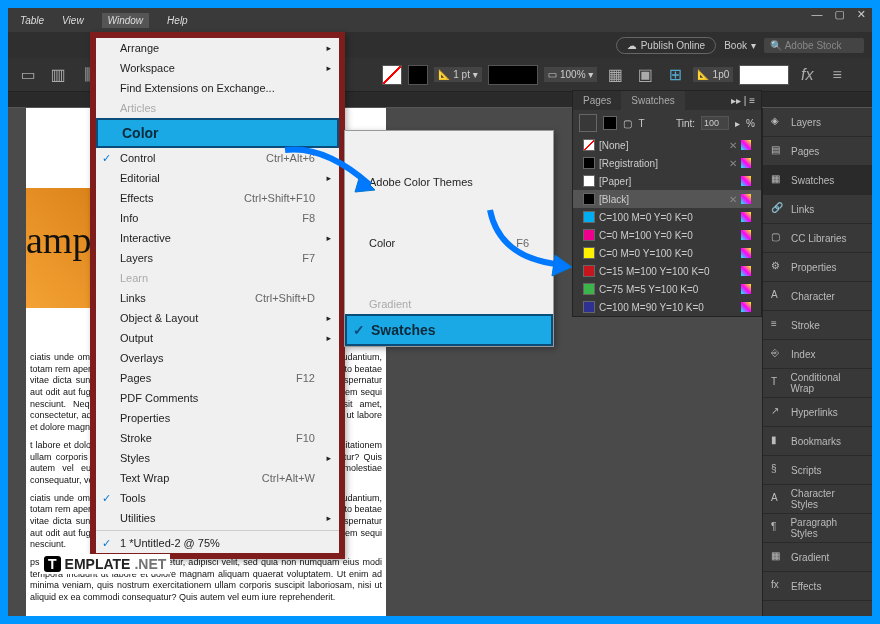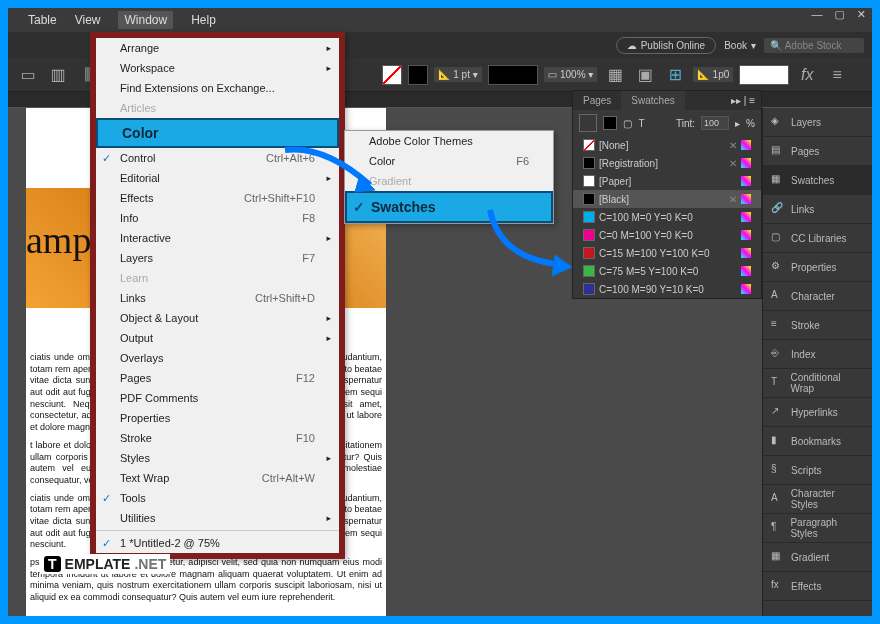--- a/index.html
+++ b/index.html
@@ -1,18 +1,18 @@
 <!DOCTYPE html>
 <html><head>
 <meta charset="utf-8">
 <style>
 * { margin: 0; padding: 0; box-sizing: border-box; font-family: "Segoe UI", Tahoma, sans-serif; }
 body { background: #0096ff; width: 880px; height: 624px; overflow: hidden; position: relative; }
 .app { position: absolute; left: 8px; top: 8px; right: 8px; bottom: 8px; background: #3a3a3a; display: flex; flex-direction: column; }
-.menubar { height: 24px; background: #3a3a3a; display: flex; align-items: center; padding: 0 20px; gap: 18px; color: #ddd; font-size: 12px; }
+.menubar { height: 24px; background: #3a3a3a; display: flex; align-items: center; padding: 0 12px; gap: 18px; color: #ddd; font-size: 10px; font-style: italic; }
 .menubar .menu-item { cursor: pointer; }
 .menubar .menu-item.active { background: #555; padding: 2px 6px; }
 .topbar { height: 26px; background: #2f2f2f; display: flex; align-items: center; padding: 0 8px; gap: 8px; color: #ccc; font-size: 10px; }
 .topbar .publish { border: 1px solid #666; border-radius: 10px; padding: 2px 10px; display: flex; align-items: center; gap: 4px; margin-left: auto; }
 .topbar .dropdown { display: flex; align-items: center; gap: 4px; }
 .topbar .search { background: #444; padding: 2px 6px; border-radius: 2px; width: 100px; color: #888; }
 .toolbar { height: 34px; background: #323232; display: flex; align-items: center; padding: 0 8px; gap: 6px; border-bottom: 1px solid #222; }
 .toolbar .swatch { width: 20px; height: 20px; border: 1px solid #555; }
 .toolbar .diag { background: linear-gradient(135deg, #fff 0%, #fff 45%, #f00 45%, #f00 55%, #fff 55%); }
 .toolbar .sel { background: #444; padding: 2px 4px; font-size: 10px; color: #ccc; }
@@ -44,21 +44,21 @@
 .dropdown-menu { position: absolute; left: 90px; top: 32px; width: 255px; background: #f0f0f0; border: 6px solid #7f1d1d; box-shadow: 2px 2px 6px rgba(0,0,0,0.3); font-size: 11px; color: #222; }
 .dropdown-menu .item { height: 20px; display: flex; align-items: center; padding: 0 24px; position: relative; }
 .dropdown-menu .item.expandable::after { content: "▸"; position: absolute; right: 8px; font-size: 9px; }
 .dropdown-menu .item .shortcut { margin-left: auto; color: #666; }
 .dropdown-menu .item.disabled { color: #aaa; }
 .dropdown-menu .item .check { position: absolute; left: 6px; color: #0078d4; }
 .dropdown-menu .sep { height: 1px; background: #ccc; margin: 2px 0; }
 .highlight-box { background: #1ba9e6; border: 2px solid #0a4d7a; }
 .color-item { height: 30px; display: flex; align-items: center; padding: 0 24px; font-size: 14px; font-weight: bold; color: #0a2a3a; }
 .submenu { position: absolute; left: 344px; top: 130px; width: 210px; background: #f0f0f0; border: 1px solid #999; box-shadow: 2px 2px 6px rgba(0,0,0,0.3); font-size: 11px; color: #222; }
-.submenu .item { height: 20px; display: flex; align-items: center; padding: 0 24px; position: relative; }
+.submenu .item { height: 20px; display: flex; align-items: center; padding: 0 24px; position: relative; margin-top: 41px; }
 .submenu .item .shortcut { margin-left: auto; color: #666; }
 .submenu .item.disabled { color: #aaa; }
 .swatches-hl { height: 32px; display: flex; align-items: center; padding: 0 24px; font-size: 14px; font-weight: bold; color: #0a2a3a; position: relative; }
 .swatches-hl .check { position: absolute; left: 6px; color: #0a4d7a; }
 .arrow { position: absolute; stroke: #0078d4; fill: #0078d4; }
 .watermark { position: absolute; left: 40px; bottom: 50px; display: flex; align-items: center; gap: 4px; font-size: 14px; font-weight: bold; color: #222; background: #fff; padding: 2px 4px; }
 .watermark .t { background: #000; color: #fff; padding: 0 4px; border-radius: 3px; }
 .watermark .net { color: #737373; font-weight: bold; }
 .win-controls { position: absolute; right: 6px; top: 0; display: flex; gap: 12px; color: #ccc; font-size: 11px; }
 </style>
@@ -257,20 +257,27 @@
         </span>
       </div>
       <div class="row">
         <span class="chip" style="background: rgb(236, 0, 140);"></span>
         <span>C=0 M=100 Y=0 K=0</span>
         <span class="icons">
           <span style="background: linear-gradient(45deg, rgb(0, 255, 255), rgb(255, 0, 255), rgb(255, 255, 0));"></span>
         </span>
       </div>
       <div class="row">
+        <span class="chip" style="background: rgb(255, 242, 0);"></span>
+        <span>C=0 M=0 Y=100 K=0</span>
+        <span class="icons">
+          <span style="background: linear-gradient(45deg, rgb(0, 255, 255), rgb(255, 0, 255), rgb(255, 255, 0));"></span>
+        </span>
+      </div>
+      <div class="row">
         <span class="chip" style="background: rgb(196, 22, 28);"></span>
         <span>C=15 M=100 Y=100 K=0</span>
         <span class="icons">
           <span style="background: linear-gradient(45deg, rgb(0, 255, 255), rgb(255, 0, 255), rgb(255, 255, 0));"></span>
         </span>
       </div>
       <div class="row">
         <span class="chip" style="background: rgb(59, 181, 74);"></span>
         <span>C=75 M=5 Y=100 K=0</span>
         <span class="icons">

